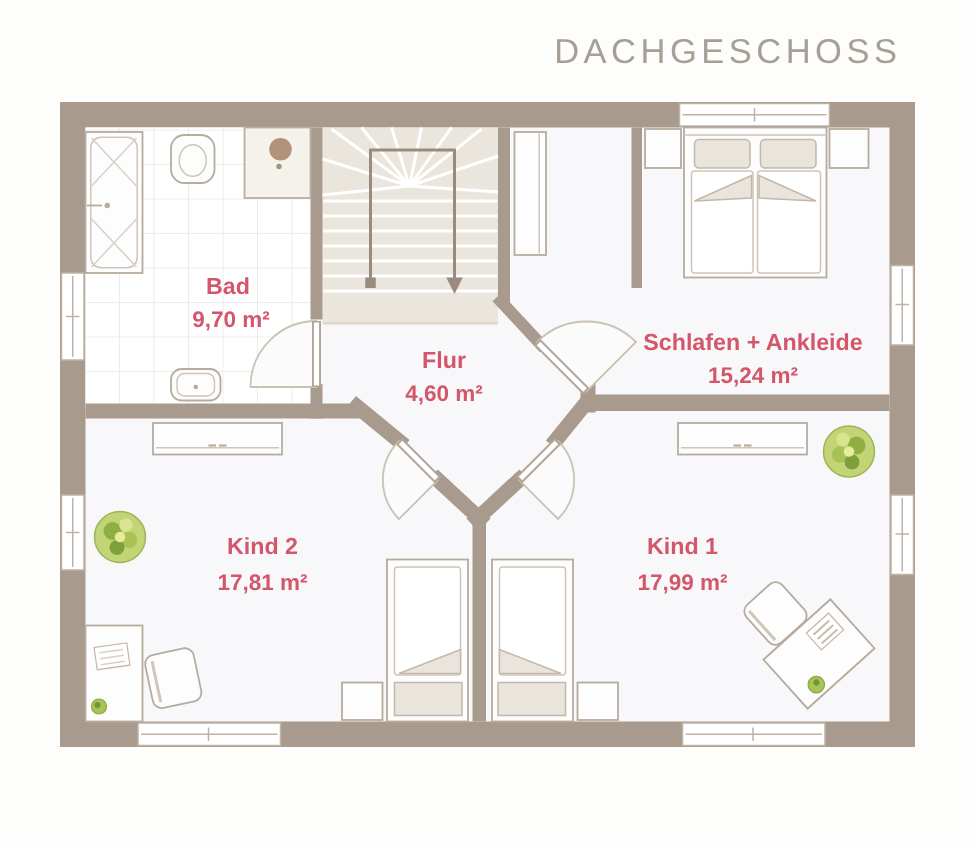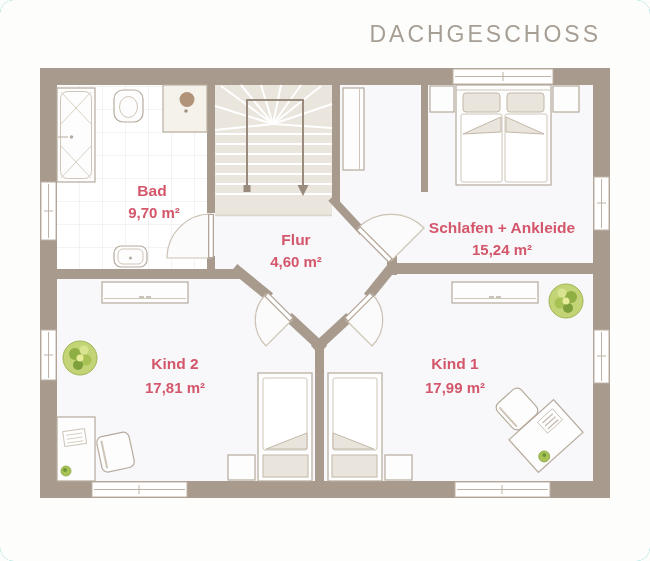--- a/index.html
+++ b/index.html
@@ -1,17 +1,17 @@
 <!DOCTYPE html>
 <html><head>
 <meta charset="utf-8">
 <style>
   html,body{margin:0;padding:0;background:#fdfdfc;}
   #stage{position:relative;width:650px;height:561px;overflow:hidden;background:#14b8a6;
-         font-family:"Liberation Sans",sans-serif;border-radius:14px;}
+         font-family:"Liberation Sans",sans-serif;}
   svg{display:block}
   .wall{fill:#a89b8d}
   .iwall{stroke:#a89b8d}
   .floor{fill:#f8f8fa}
   .badfloor{fill:#ffffff}
   .stairfloor{fill:#eae5dd}
   .furn{fill:#fdfdfd;stroke:#b6ab9d;stroke-width:1.2}
   .furn-in{fill:none;stroke:#cfc5b8;stroke-width:1}
   .soft{fill:#eae5dc;stroke:#c2b7a8;stroke-width:1}
   .glass{stroke:#bdb2a4;stroke-width:1;fill:#ffffff}

